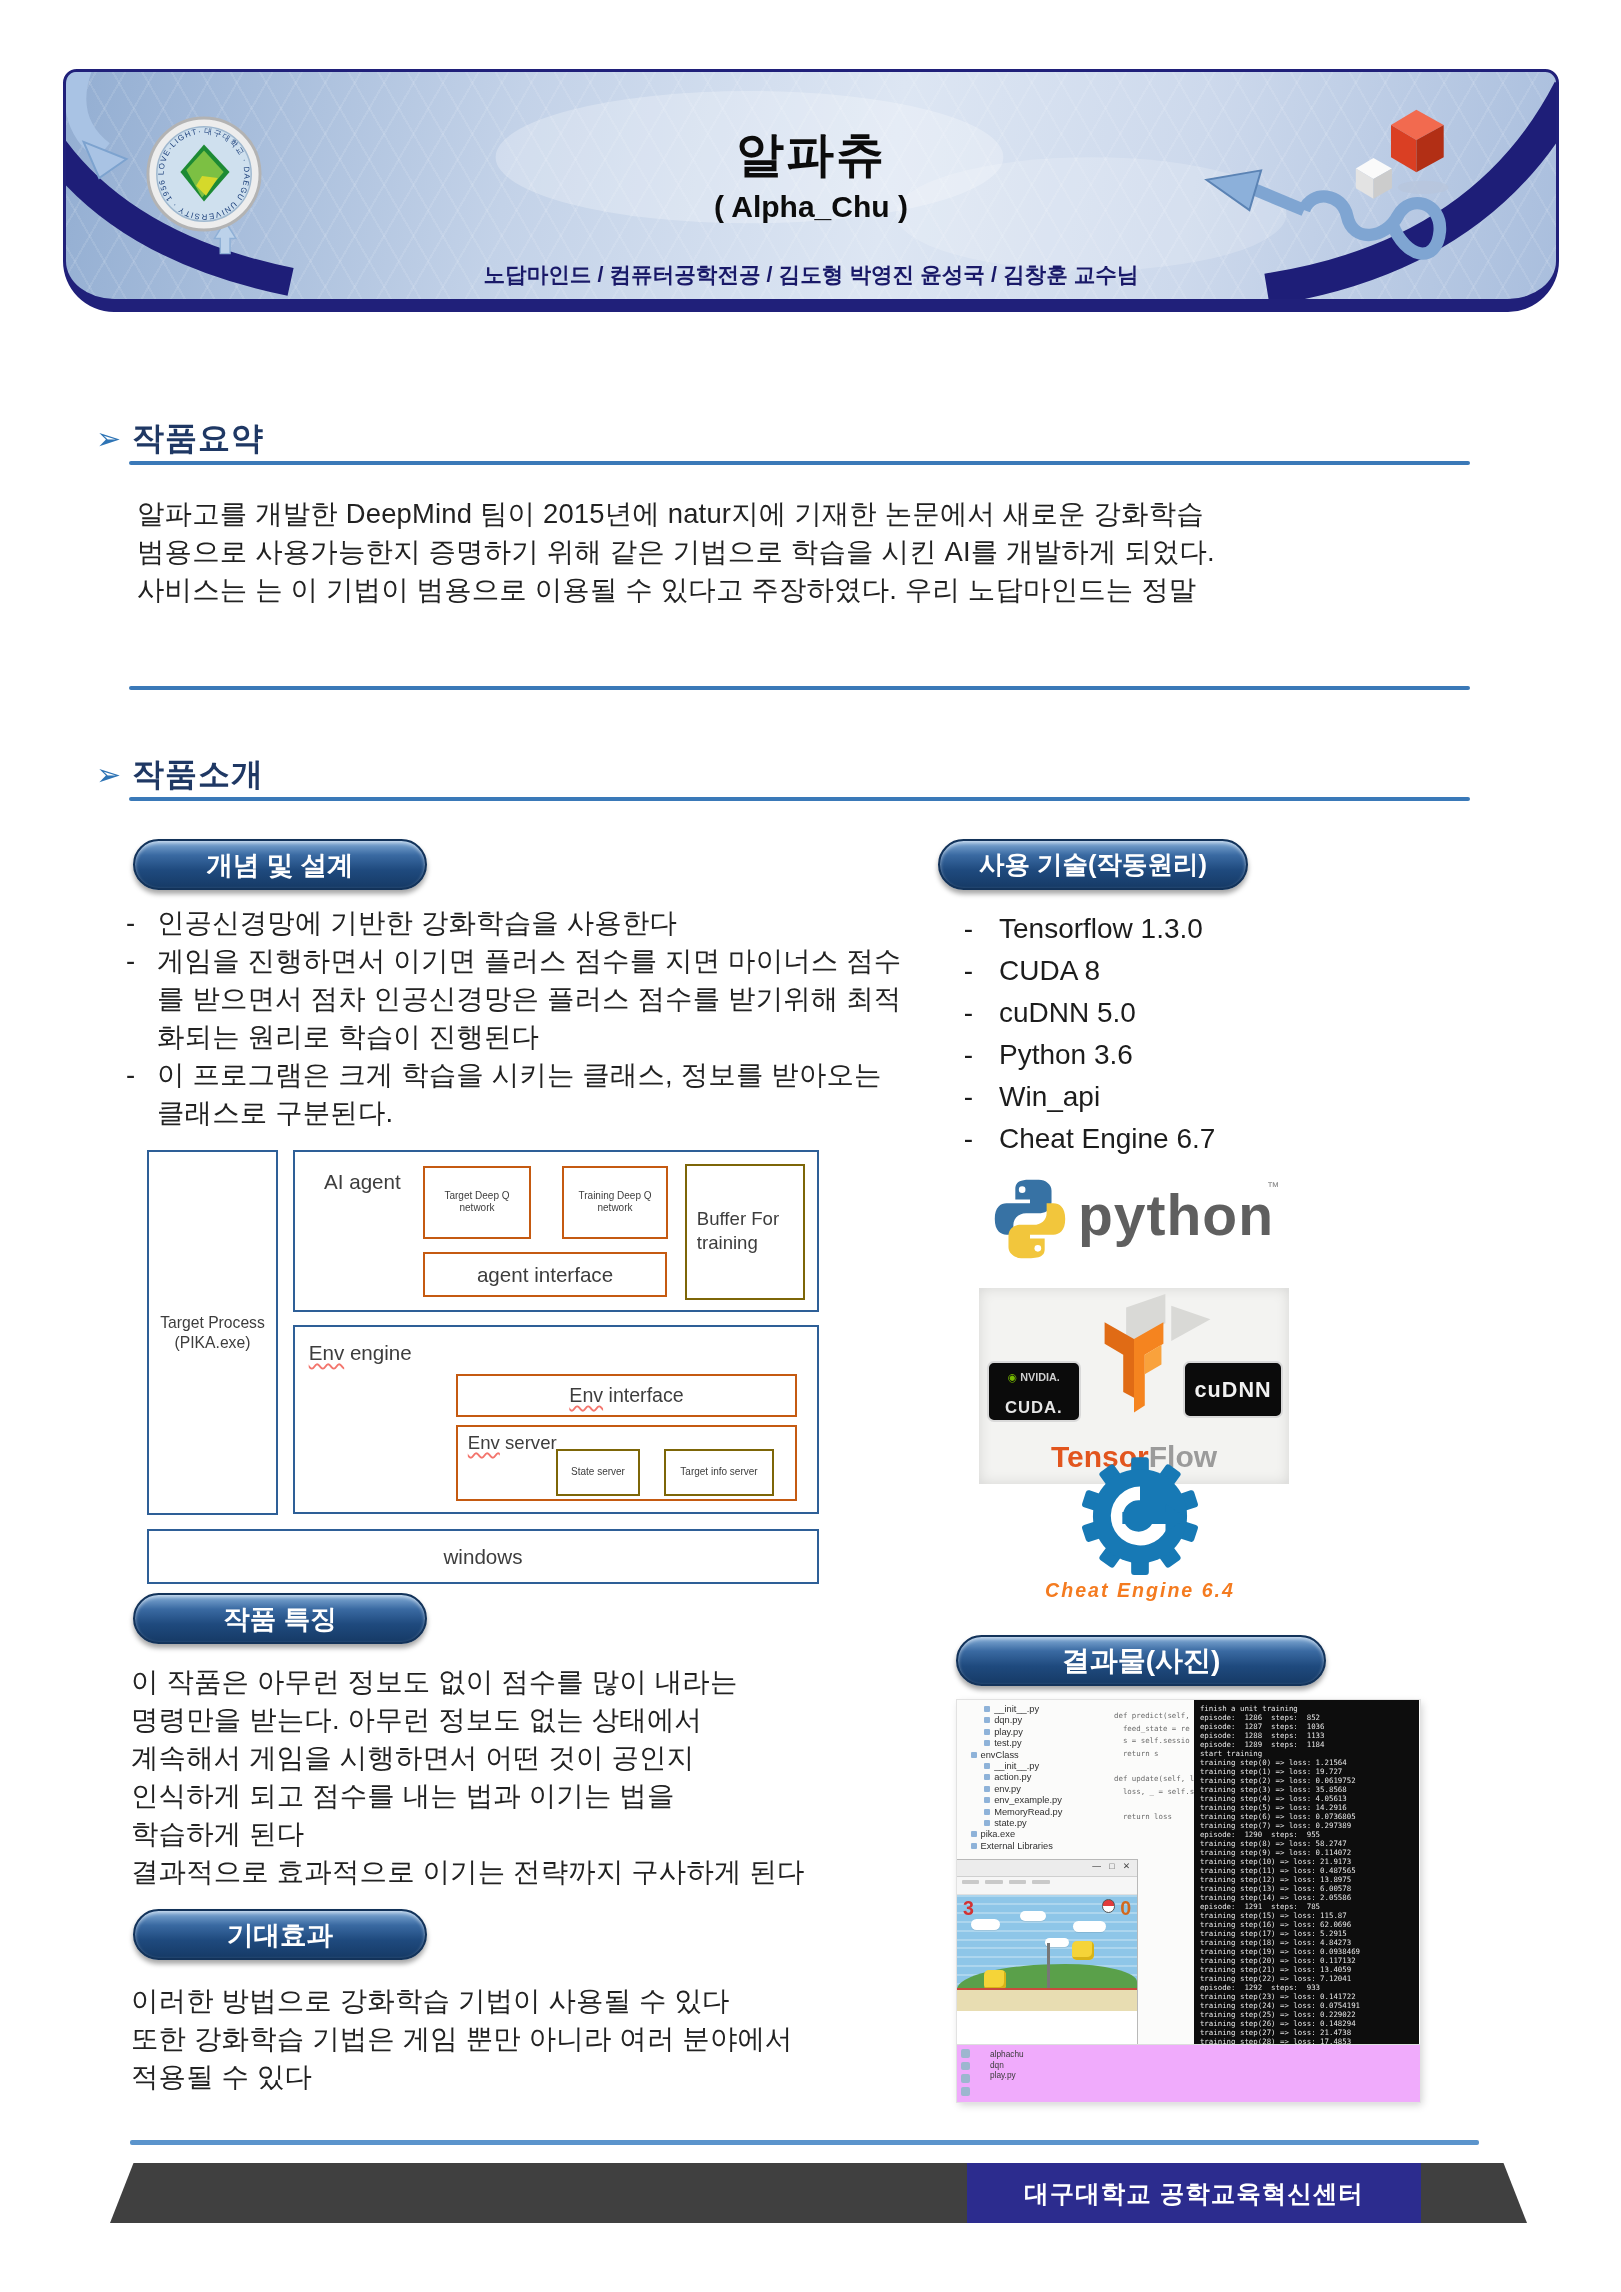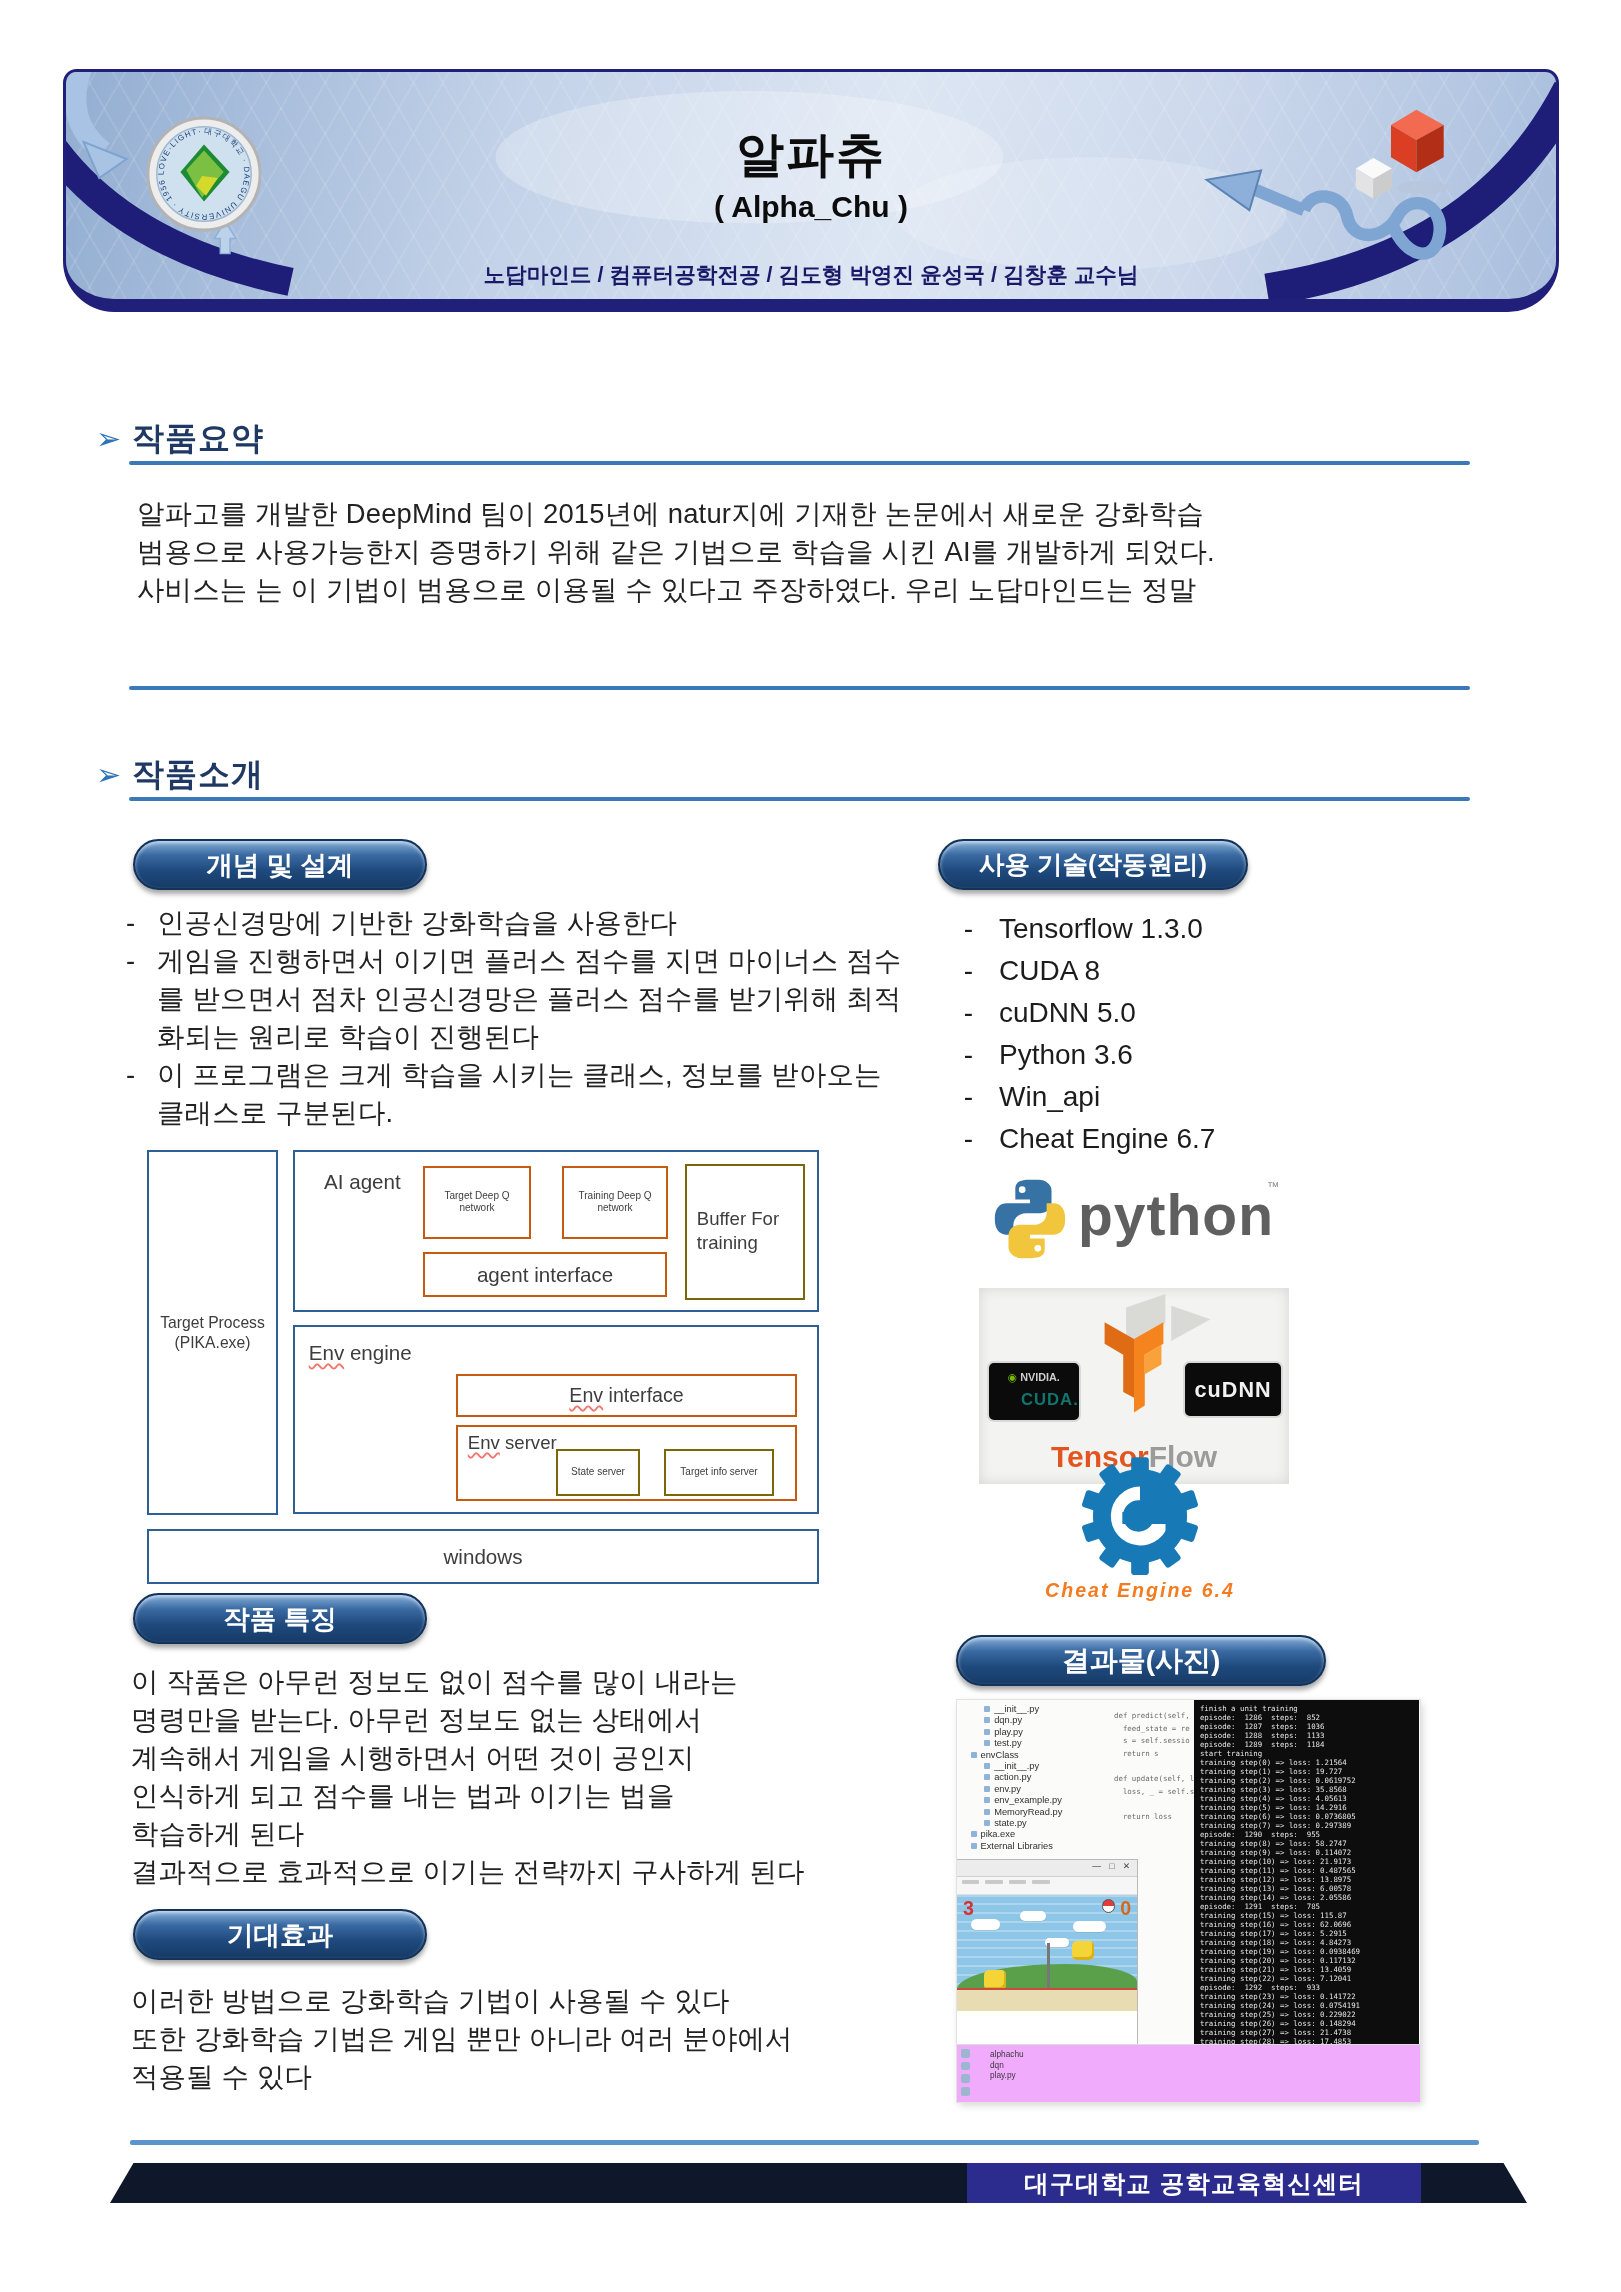--- a/index.html
+++ b/index.html
@@ -58,21 +58,21 @@
 
   
   .py-logo{position:absolute;left:985px;top:1174px;width:294px;height:98px;}
   .py-text{position:absolute;left:93px;top:7.8px;font-size:57px;color:#5f5f5f;font-weight:600;letter-spacing:1px;}
   .py-tm{position:absolute;left:282px;top:5.9px;font-size:12.7px;color:#8a8a8a;}
   .tf-banner{position:absolute;left:979px;top:1288px;width:310px;height:196px;background:#f3f3f1;
              box-shadow:inset 0 0 13.7px rgba(0,0,0,.12);overflow:hidden;}
   .badge{position:absolute;background:#0b0b0b;border:2px solid #d9d9d9;border-radius:6.9px;color:#fff;box-sizing:border-box;}
   .nv-line{font-size:10.8px;color:#cfcfcf;text-align:center;margin-top:7.8px;font-weight:700;}
   .nv-line .nv-eye{color:#76b900;font-size:10.8px;}
-  .cuda-line{font-size:16.7px;font-weight:800;color:#0f766e;text-align:right;margin-top:6px;letter-spacing:1px;}
+  .cuda-line{font-size:16.7px;font-weight:800;color:#e5e5e5;text-align:center;margin-top:14px;letter-spacing:1px;}
   .cudnn-line{font-size:21.6px;font-weight:800;color:#f2f2f2;text-align:center;margin-top:13.7px;letter-spacing:1px;}
   .tf-word{position:absolute;bottom:9.8px;left:0;right:0;text-align:center;font-size:30px;font-weight:800;}
   .tf-word .t1{color:#e2551e;} .tf-word .t2{color:#9b9b9b;}
   .ce-logo{position:absolute;left:1037px;top:1457px;width:206px;height:147px;}
   .ce-caption{position:absolute;left:-19.6px;right:-19.6px;top:122px;text-align:center;
               font-size:19.6px;font-weight:800;font-style:italic;color:#f47b20;letter-spacing:2px;}
 
   
   .photo{position:absolute;left:957px;top:1700px;width:463px;height:402px;background:#fbfbfa;
          box-shadow:0 0 0 1px #e2e2e2, 2px 2.9px 7.8px rgba(0,0,0,.18);overflow:hidden;}
@@ -100,21 +100,21 @@
   .gw-ground{position:absolute;bottom:0;left:0;right:0;height:21.6px;background:#e8ddb2;border-top:2.9px solid #c94b3c;}
   .net{position:absolute;bottom:21.6px;left:50%;width:2.9px;height:47px;background:#777;}
   .pika{position:absolute;width:21.6px;height:19.6px;background:#f5d438;border-radius:4.9px;box-shadow:inset -2px -2.9px 0 #d8b317;}
   .bottomstrip{position:absolute;left:0;right:0;top:344px;height:62px;background:#f0abfc;border-top:1px solid #ddd;padding:3.9px 0 0 33px;box-sizing:border-box;}
   .bt-item{font-size:8.3px;line-height:10.8px;color:#3a3a3a;}
   .bt-icons{position:absolute;left:3.9px;top:3.9px;width:21.6px;}
   .bt-icons i{display:block;width:8.8px;height:8.8px;margin-bottom:3.9px;background:#9db6cf;border-radius:2px;}
 
   
   .footer-line{position:absolute;left:130px;top:2140px;width:1349px;height:4.9px;background:#5b94cc;border-radius:2px;}
-  .footer-bar{position:absolute;left:110px;top:2163px;width:1417px;height:40px;background:#0f172a;
+  .footer-bar{position:absolute;left:110px;top:2163px;width:1417px;height:60px;background:#404040;
               -webkit-clip-path:polygon(23.5px 0,calc(100% - 23.5px) 0,100% 100%,0 100%);
               clip-path:polygon(23.5px 0,calc(100% - 23.5px) 0,100% 100%,0 100%);}
   .footer-inner{position:absolute;left:60.5%;top:0;width:32%;height:100%;background:#2c2c8e;
                 display:flex;align-items:center;justify-content:center;}
   .footer-text{color:#ffffff;font-size:24.5px;font-weight:800;letter-spacing:1px;}
 </style>
 </head>
 <body>
 
 <div class="page">

